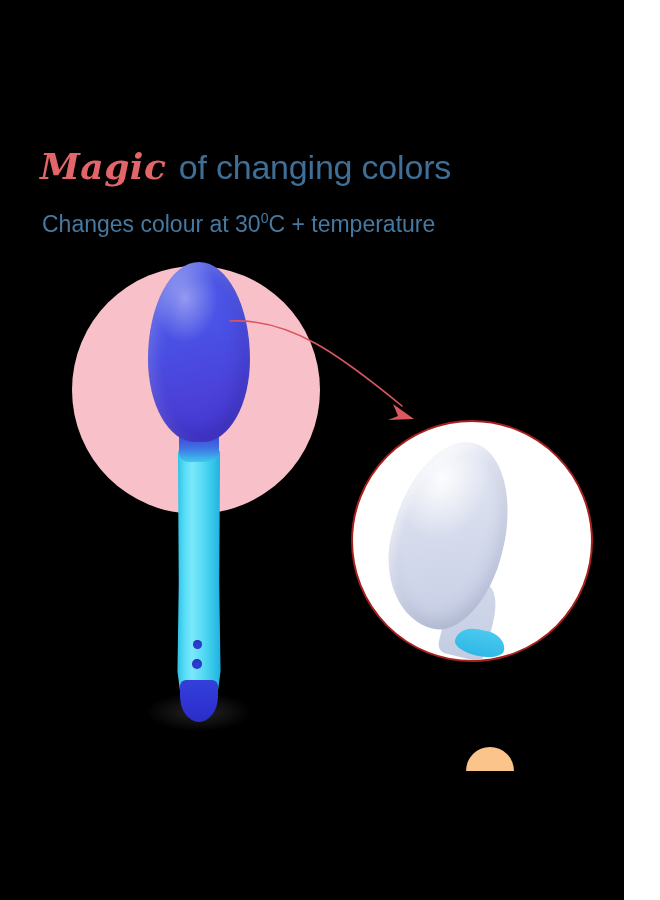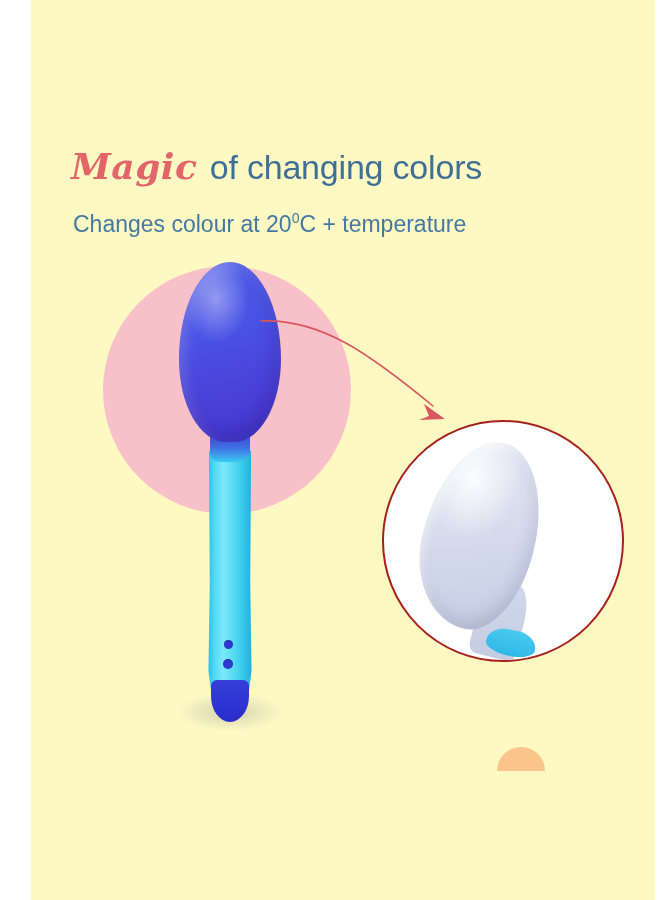--- a/index.html
+++ b/index.html
@@ -7,23 +7,22 @@
     padding: 0;
     background: #ffffff;
   }
   body {
     font-family: "Liberation Sans", sans-serif;
   }
   #page {
     position: relative;
     width: 624px;
     height: 900px;
-    background: #fef9c3;
+    background: #000000;
     overflow: hidden;
-    margin-left: 31px;
   }
 
   
   .headline {
     position: absolute;
     left: 40px;
     top: 144px;
     font-size: 34px;
     line-height: 44px;
     white-space: nowrap;
@@ -227,21 +226,21 @@
 </head>
 <body>
 
 <div id="page">
 
   <div class="deco-teal-circle"></div>
   <div class="deco-orange-half"></div>
 
   <div class="headline"><span class="magic">Magic</span><span class="rest"> of changing colors</span></div>
 
-  <div class="subhead"><span>Changes colour at 20</span><sup>0</sup><span>C + temperature</span></div>
+  <div class="subhead"><span>Changes colour at 30</span><sup>0</sup><span>C + temperature</span></div>
 
   <div class="pink-circle"></div>
 
   <div class="spoon-wrap">
     <div class="spoon-shadow"></div>
     <div class="spoon-handle"></div>
     <div class="spoon-neck"></div>
     <div class="spoon-bowl"></div>
     <div class="dot dot-1"></div>
     <div class="dot dot-2"></div>

